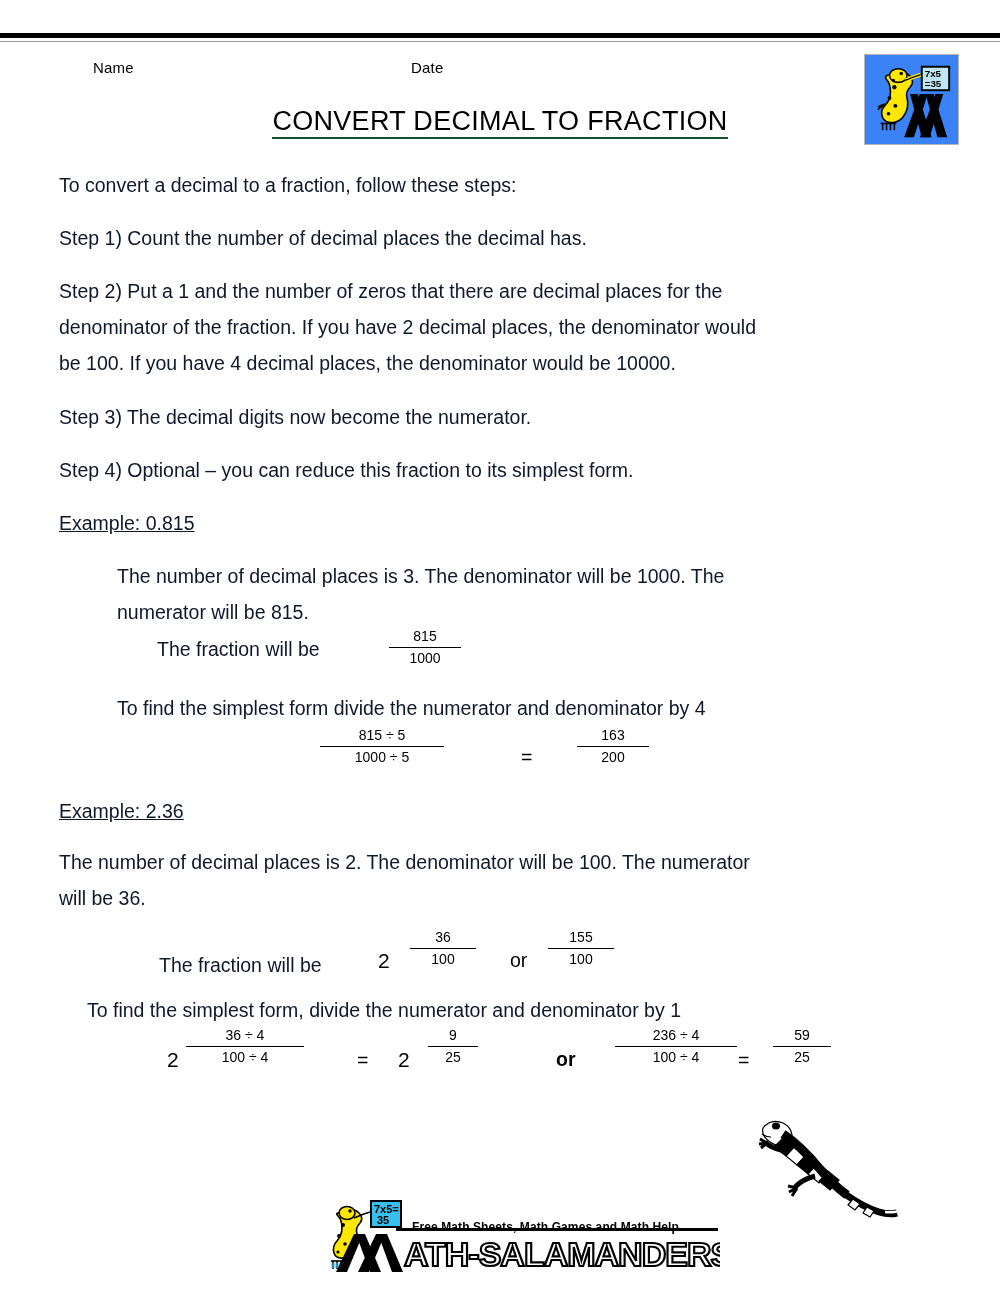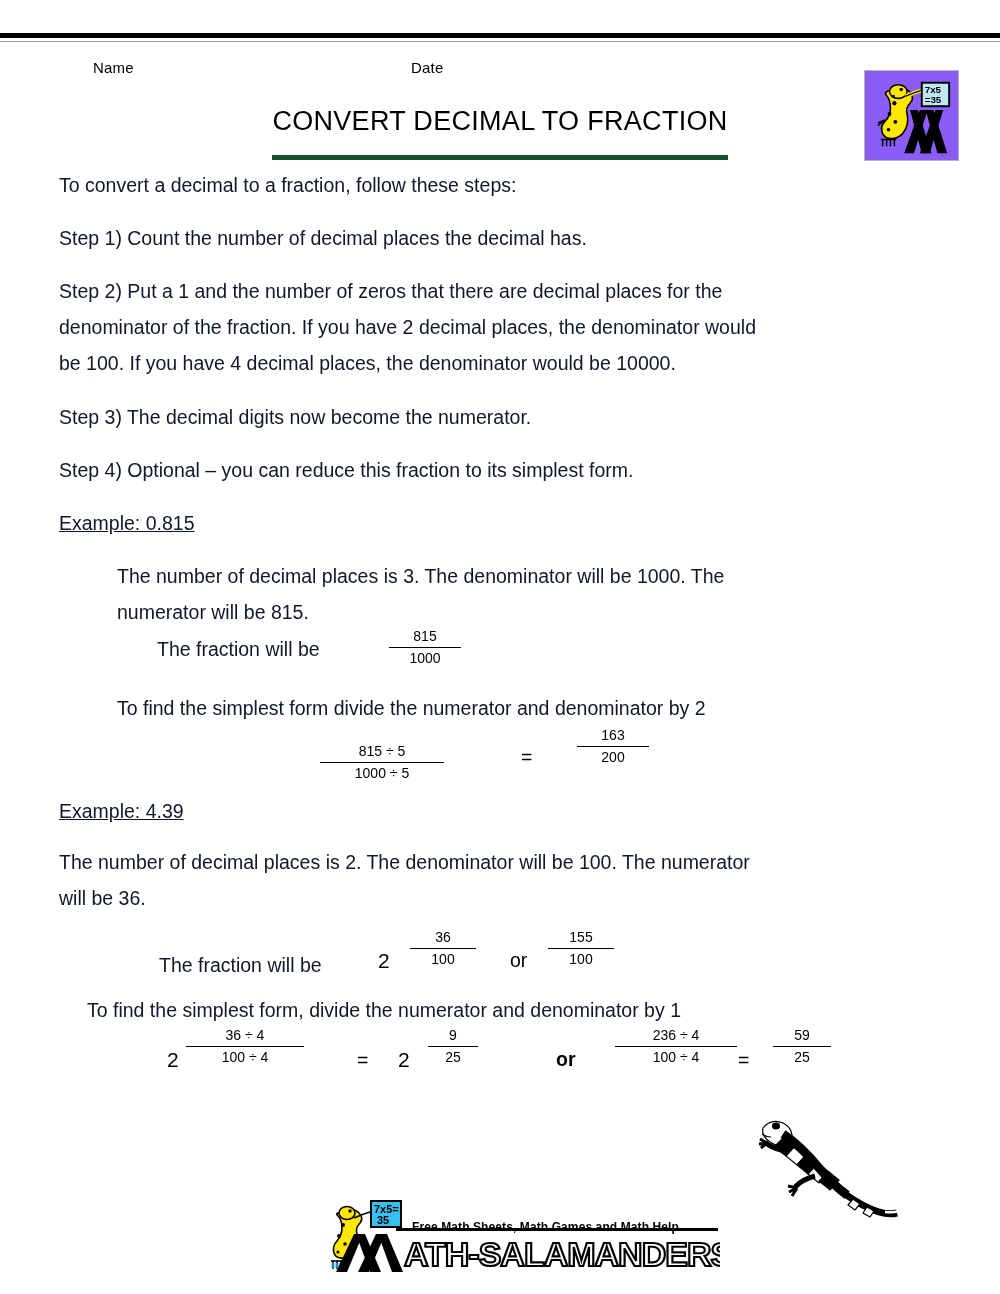--- a/index.html
+++ b/index.html
@@ -48,31 +48,31 @@
 
   .page-title {
     position: absolute;
     left: 0; top: 106px;
     width: 1000px;
     text-align: center;
     font-size: 27px;
     letter-spacing: .3px;
   }
   .page-title span {
-    border-bottom: 5px solid #14532d;
-    padding-bottom: 19px;
+    border-bottom: 2px solid #14532d;
+    padding-bottom: 1px;
   }
 
   
   .hdr-logo {
     position: absolute;
-    left: 864px; top: 70px;
+    left: 864px; top: 54px;
     width: 95px; height: 91px;
     border: 1px solid #b5b5b5;
-    background: #8b5cf6;
+    background: #3b82f6;
     box-sizing: border-box;
   }
   .hdr-logo svg, .foot-logo svg, .lizard svg, .foot-mark svg { display: block; }
 
   
   .para {
     position: absolute;
     font-size: 19.5px;
     line-height: 36px;
     color: #0f172a;
@@ -203,37 +203,37 @@
 numerator will be 815.</div>
 
 <div class="para" style="left:157px; top:631px;">The fraction will be</div>
 
 <div class="frac" style="left:389px; top:629px; width:72px;">
   <div class="num">815</div>
   <div class="bar"></div>
   <div class="den">1000</div>
 </div>
 
-<div class="para" style="left:117px; top:690px; width:880px;">To find the simplest form divide the numerator and denominator by 2</div>
-
-<div class="frac" style="left:320px; top:728px; width:124px;margin-top:16px;">
+<div class="para" style="left:117px; top:690px; width:880px;">To find the simplest form divide the numerator and denominator by 4</div>
+
+<div class="frac" style="left:320px; top:728px; width:124px;">
   <div class="num">815 ÷ 5</div>
   <div class="bar"></div>
   <div class="den">1000 ÷ 5</div>
 </div>
 
 <div class="glyph" style="left:521px; top:748px;">=</div>
 
 <div class="frac" style="left:577px; top:728px; width:72px;">
   <div class="num">163</div>
   <div class="bar"></div>
   <div class="den">200</div>
 </div>
 
-<div class="para u-underline" style="left:59px; top:793px;">Example: 4.39</div>
+<div class="para u-underline" style="left:59px; top:793px;">Example: 2.36</div>
 
 <div class="para" style="left:59px; top:844px; width:900px;">The number of decimal places is 2. The denominator will be 100. The numerator
 will be 36.</div>
 
 <div class="para" style="left:159px; top:947px;">The fraction will be</div>
 
 <div class="glyph big" style="left:378px; top:950px;">2</div>
 
 <div class="frac" style="left:410px; top:930px; width:66px;">
   <div class="num">36</div>

